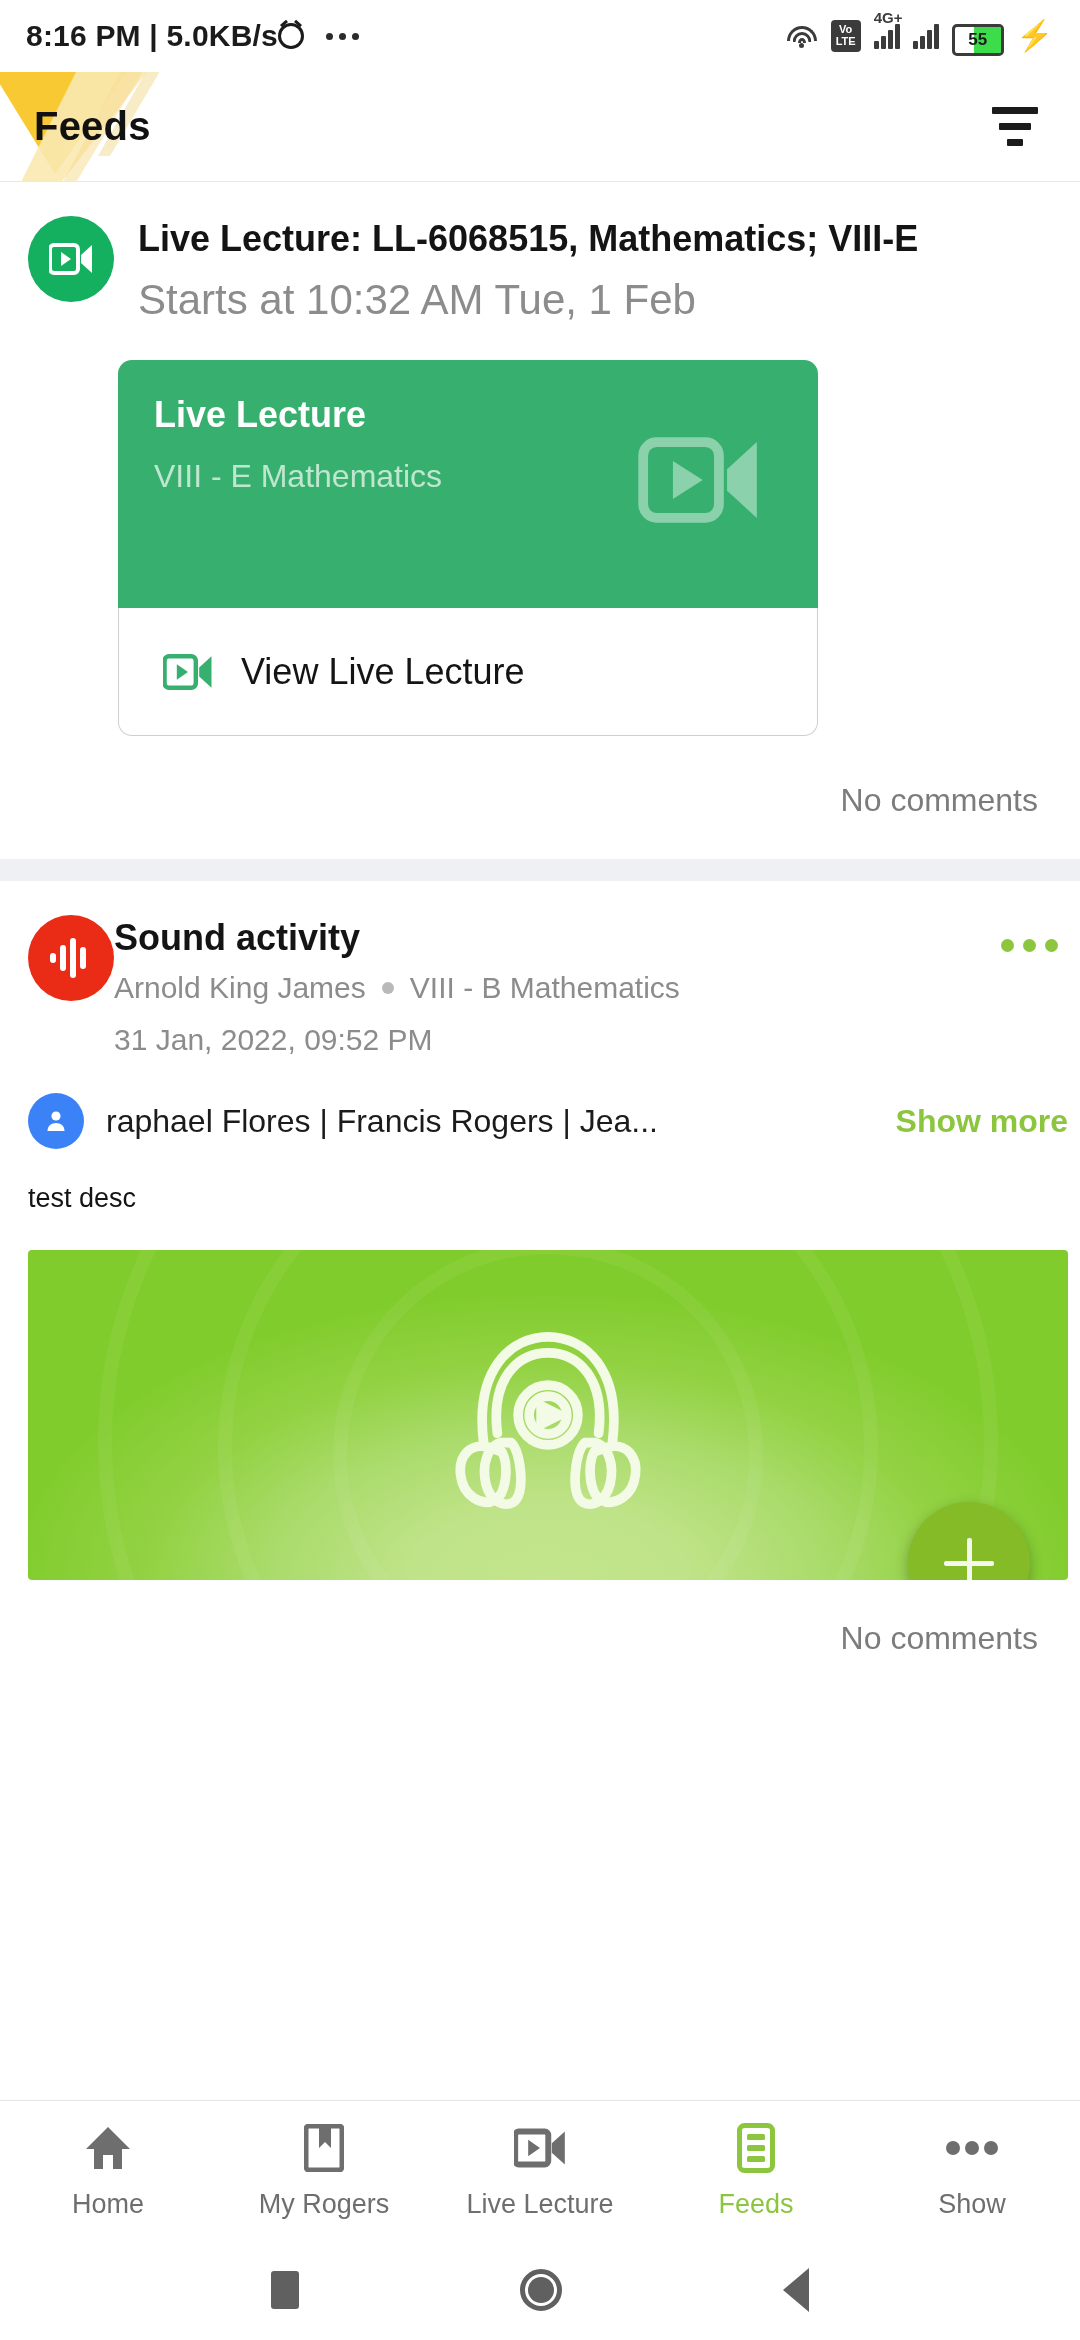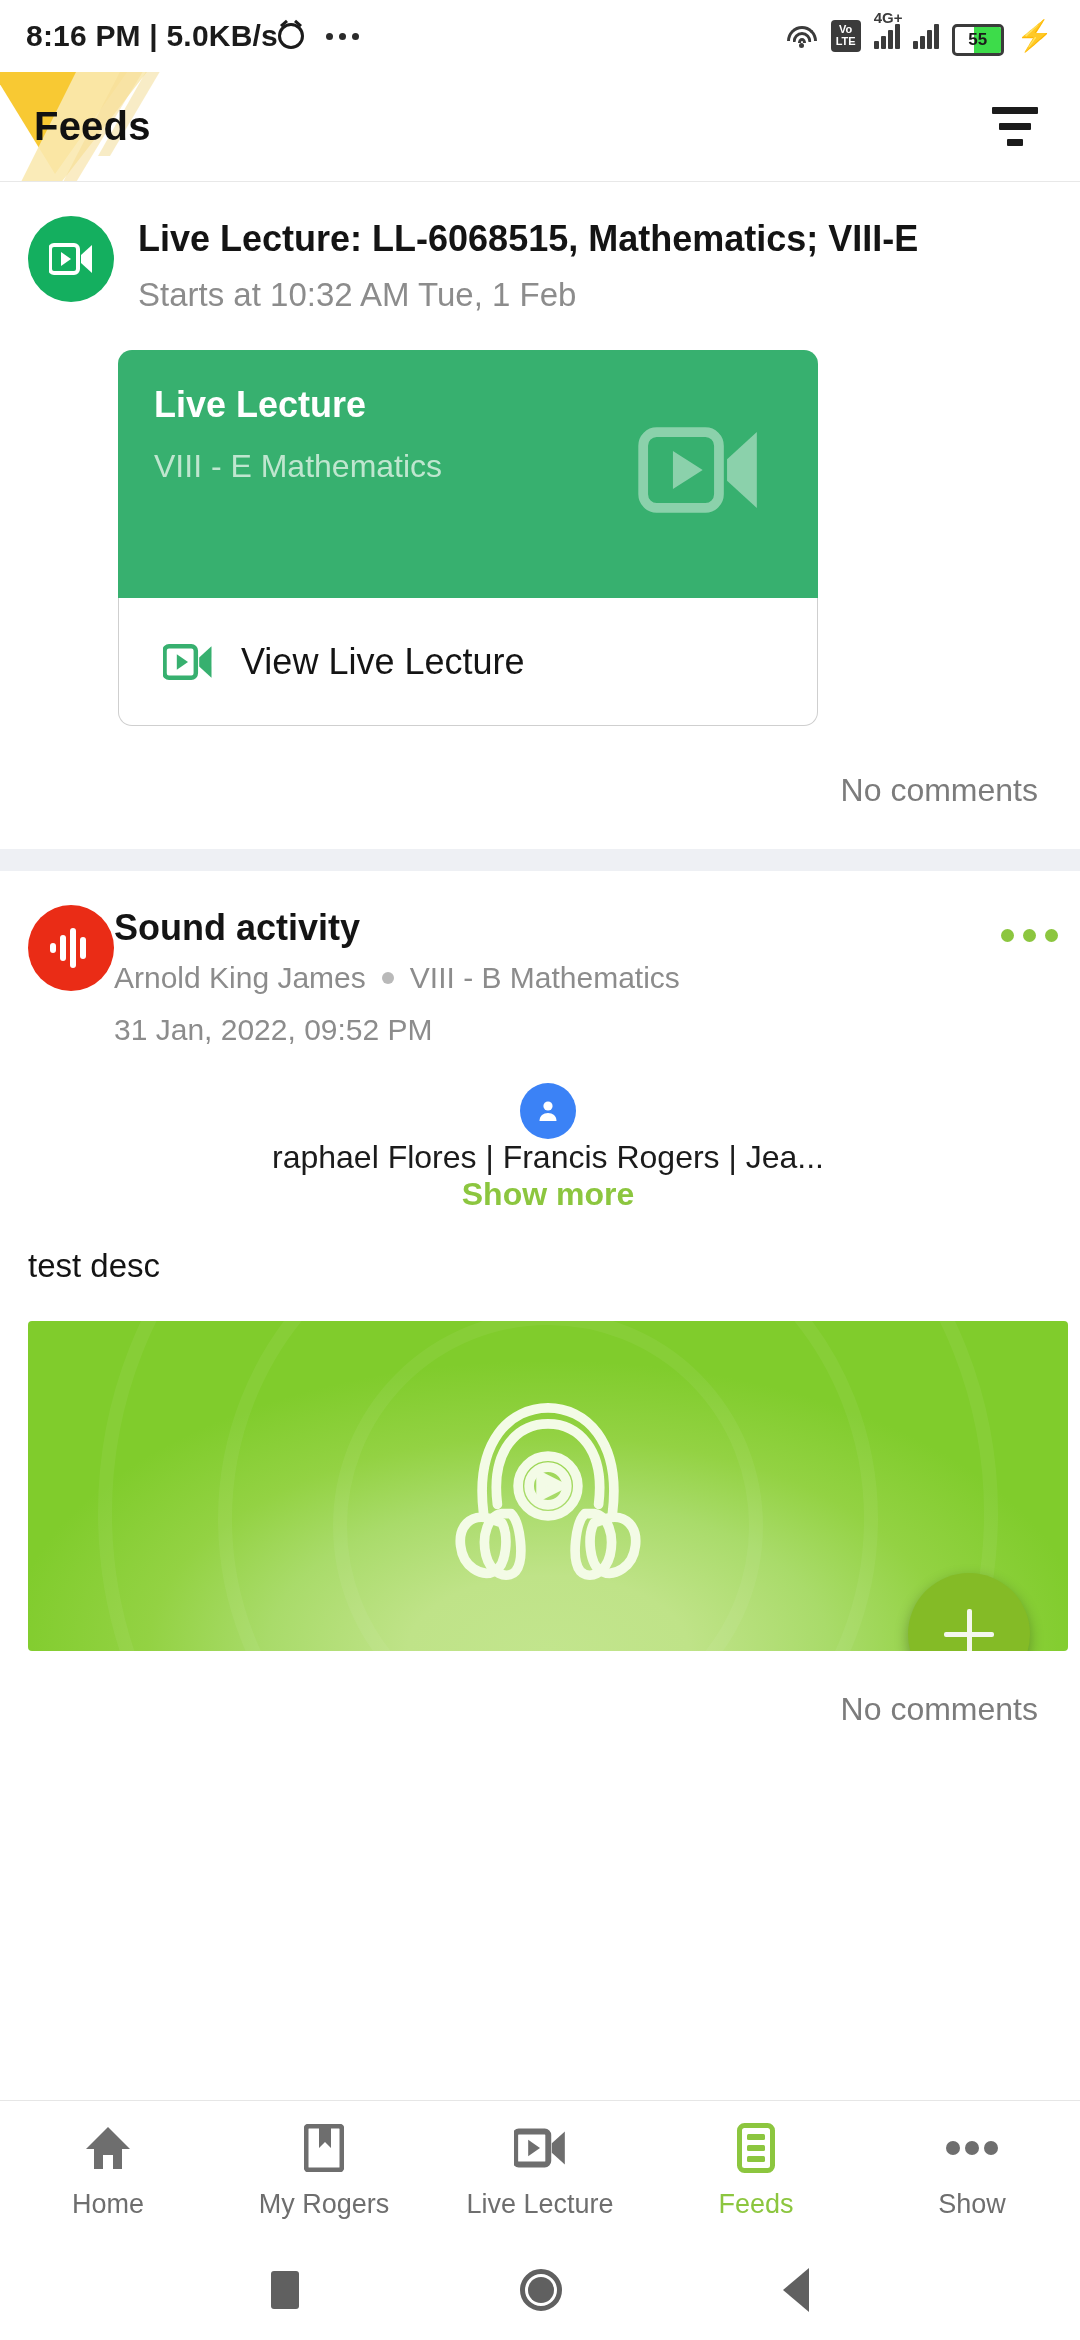--- a/index.html
+++ b/index.html
@@ -73,21 +73,21 @@
   .post{ background:#fff; padding:34px 12px 0 28px; }
   .post-head{ display:flex; gap:24px; }
   .avatar{
     width:86px;height:86px;border-radius:50%;flex:none;
     display:flex;align-items:center;justify-content:center;
   }
   .av-green{ background:#14af5f; }
   .av-red{ background:#ea2c16; }
   .post-main{ flex:1; min-width:0; }
   .post-title{ font-size:36px; font-weight:700; color:#141414; line-height:1.28; }
-  .post-sub{ font-size:33px; color:#8c8c8c; margin-top:14px; }
+  .post-sub{ font-size:42px; color:#8c8c8c; margin-top:14px; }
 
   
   .lect-wrap{ margin:36px 0 0 90px; width:700px; }
   .lect-top{
     background:#37b06f; border-radius:14px 14px 0 0; height:248px;
     padding:34px 36px; position:relative; overflow:hidden;
   }
   .lect-top h3{ color:#fff; font-size:36px; font-weight:700; }
   .lect-top p{ color:#bfe6cf; font-size:32px; margin-top:22px; }
   .cam-watermark{ position:absolute; right:54px; top:74px; opacity:.42; }
@@ -101,25 +101,25 @@
   .gap{ height:22px; background:#eef0f4; }
 
   
   .p2-head{ display:flex; }
   .meta-row{ font-size:30px; color:#8c8c8c; margin-top:10px; display:flex; align-items:center; gap:16px; }
   .meta-dot{ width:12px;height:12px;background:#b9b9b9;border-radius:50%;display:inline-block; }
   .meta-time{ font-size:30px; color:#8c8c8c; margin-top:18px; }
   .kebab{ display:flex; gap:9px; align-items:center; padding:10px; margin-left:auto; align-self:flex-start; margin-top:14px; }
   .kebab i{ width:13px;height:13px;background:#8cc63f;border-radius:50%;display:block; }
 
-  .recips{ display:flex; align-items:center; margin-top:36px;flex-direction:column; }
+  .recips{ display:flex; align-items:center; gap:22px; margin-top:36px; }
   .recip-av{ width:56px;height:56px;border-radius:50%;background:#3b82f6;flex:none;display:flex;align-items:center;justify-content:center; }
   .recip-names{ font-size:32px; color:#1b1b1b; white-space:nowrap; overflow:hidden; text-overflow:ellipsis; flex:1; }
   .show-more{ font-size:32px; color:#8cc63f; font-weight:700; white-space:nowrap; }
-  .desc{ font-size:33px; color:#141414; margin-top:34px; }
+  .desc{ font-size:27px; color:#141414; margin-top:34px; }
 
   .banner{
     margin-top:36px; height:330px; border-radius:4px; position:relative; overflow:hidden;
     background:
       radial-gradient(ellipse 52% 88% at 50% 100%, #c2e58d 0%, #bfe388 26%, #a9db6a 52%, #93d243 74%, #80cc2c 100%);
   }
   .banner .ring{ position:absolute; border-radius:50%; border:14px solid rgba(255,255,255,.055); }
 
   
   .fab{

